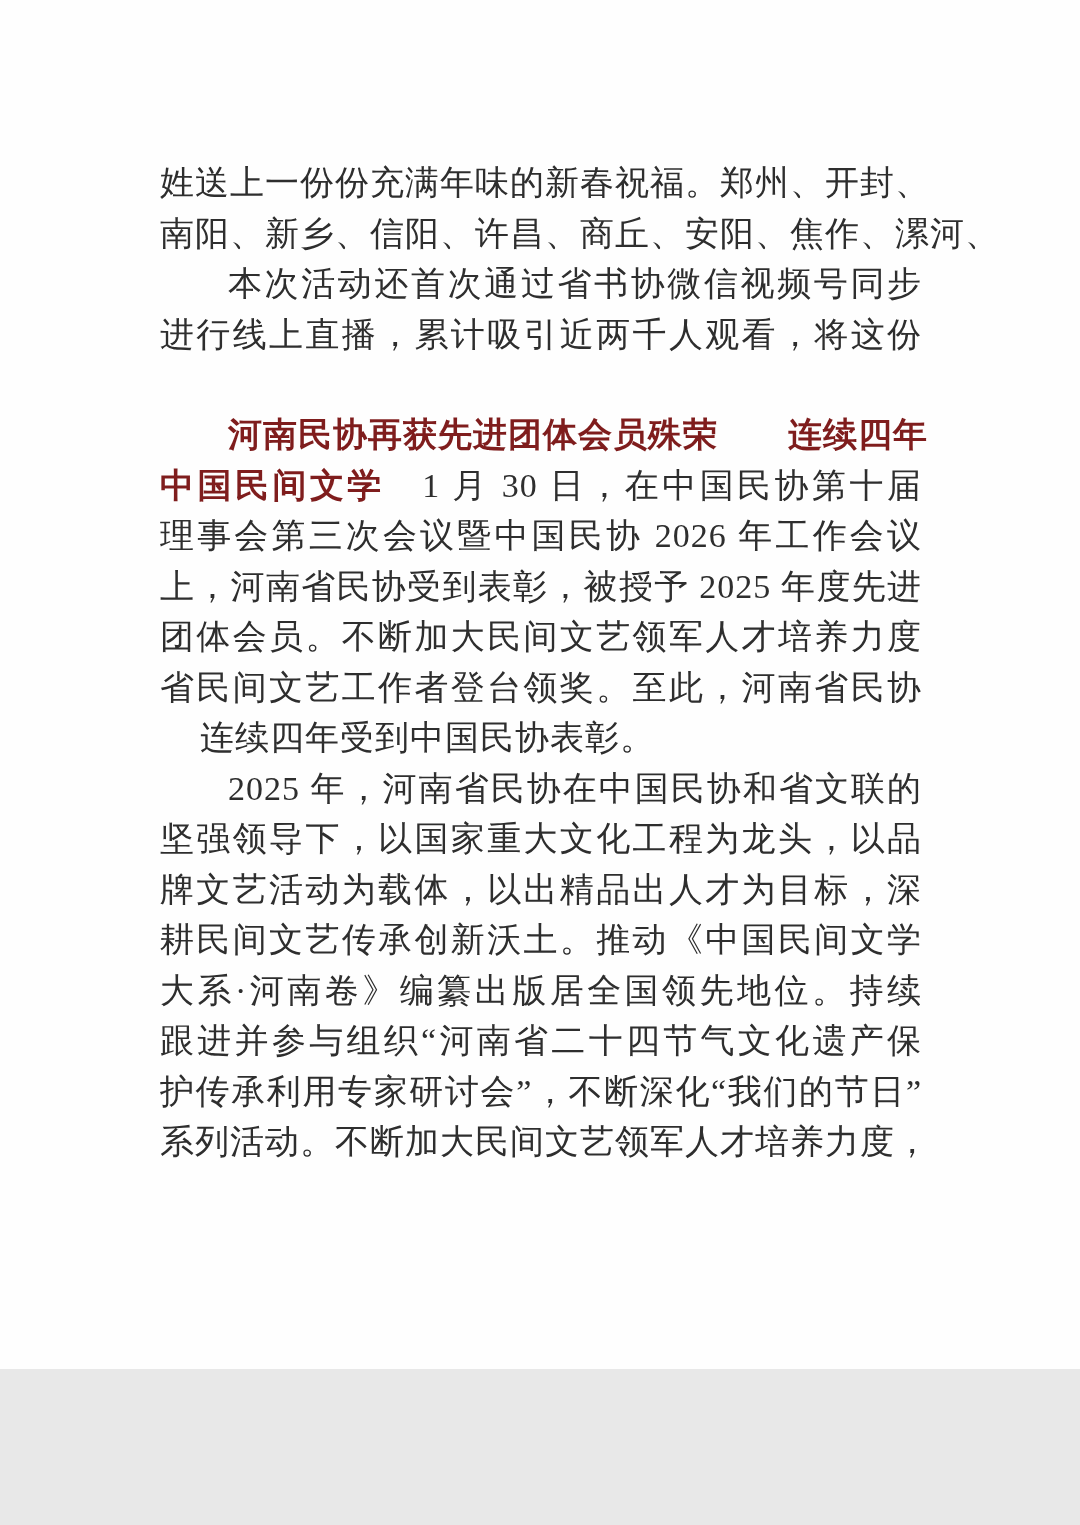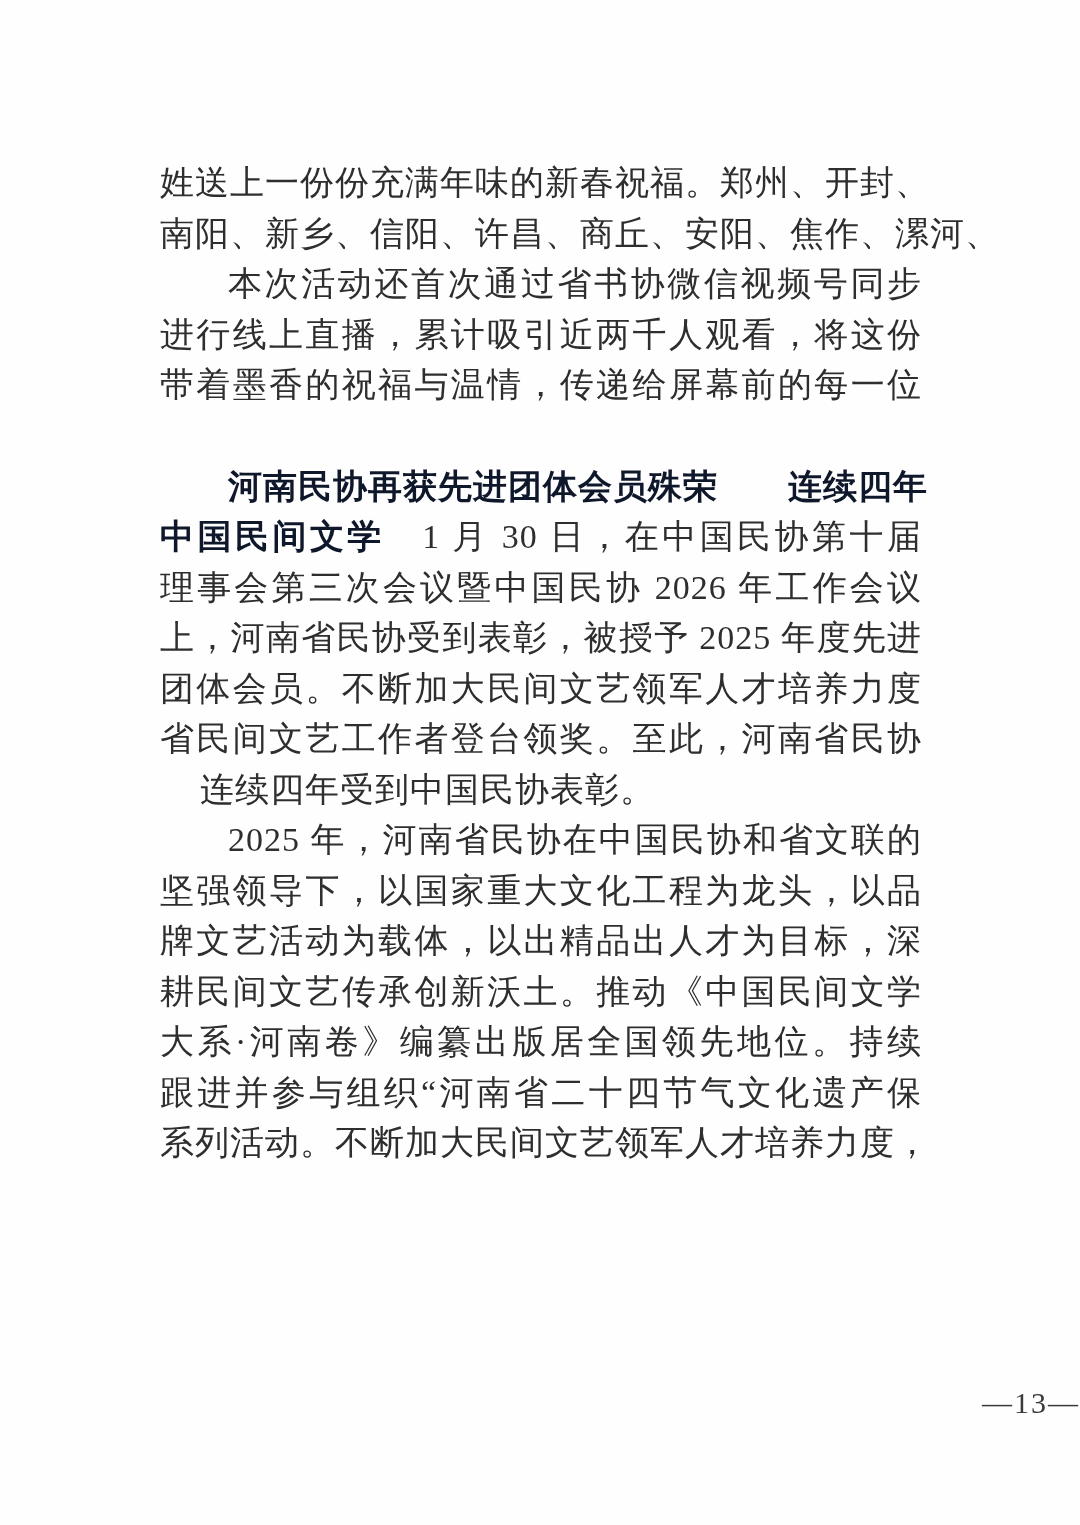--- a/index.html
+++ b/index.html
@@ -3,21 +3,21 @@
 <meta charset="utf-8">
 <style>
   html, body {
     margin: 0;
     padding: 0;
     background: #e8e8e8;
   }
   .page {
     position: relative;
     width: 1080px;
-    height: 1525px;
+    height: 1369px;
     margin: 0 auto;
     background: #fefefe;
     overflow: hidden;
     font-family: "Liberation Serif", "DejaVu Serif", serif;
   }
   .text-block {
     position: absolute;
     left: 160px;
     top: 158px;
     width: 762px;
@@ -36,23 +36,23 @@
     margin-left: 40px;
   }
   .line.indent {
     text-indent: 2em;
   }
   .line.heading-line {
     margin-top: 50px;
   }
   .bold-head,
   .heading-line {
-    font-family: Liberation Sans, sans-serif;
+    font-family: Liberation Serif, serif;
     font-weight: 700;
-    color: #0f172a;
+    color: #7f1d1d;
   }
   .footer {
     position: absolute;
     left: 0;
     top: 1386px;
     width: 100%;
     text-align: right;
     font-size: 30px;
     color: #3a3a3a;
     letter-spacing: 2px;
@@ -63,36 +63,36 @@
 <body>
 
 <div class="page">
   <div class="text-block">
 
     <div class="line">姓送上一份份充满年味的新春祝福。郑州、开封、</div>
     <div class="line">南阳、新乡、信阳、许昌、商丘、安阳、焦作、漯河、</div>
 
     <div class="line indent">本次活动还首次通过省书协微信视频号同步</div>
     <div class="line">进行线上直播，累计吸引近两千人观看，将这份</div>
-    <div class="line">带着墨香的祝福与温情，传递给屏幕前的每一位</div>
 
     <div class="line heading-line indent">河南民协再获先进团体会员殊荣　　连续四年</div>
     <div class="line">
       <span class="bold-head">中国民间文学</span><span>　1 月 30 日，在中国民协第十届</span>
     </div>
     <div class="line">理事会第三次会议暨中国民协 2026 年工作会议</div>
     <div class="line">上，河南省民协受到表彰，被授予 2025 年度先进</div>
     <div class="line">团体会员。不断加大民间文艺领军人才培养力度</div>
     <div class="line">省民间文艺工作者登台领奖。至此，河南省民协</div>
     <div class="line last">连续四年受到中国民协表彰。</div>
 
     <div class="line indent">2025 年，河南省民协在中国民协和省文联的</div>
     <div class="line">坚强领导下，以国家重大文化工程为龙头，以品</div>
     <div class="line">牌文艺活动为载体，以出精品出人才为目标，深</div>
     <div class="line">耕民间文艺传承创新沃土。推动《中国民间文学</div>
     <div class="line">大系·河南卷》编纂出版居全国领先地位。持续</div>
     <div class="line">跟进并参与组织“河南省二十四节气文化遗产保</div>
+    <div class="line">护传承利用专家研讨会”，不断深化“我们的节日”</div>
     <div class="line">系列活动。不断加大民间文艺领军人才培养力度，</div>
 
   </div>
 
   <div class="footer">—13—</div>
 </div>
 
 </body></html>

